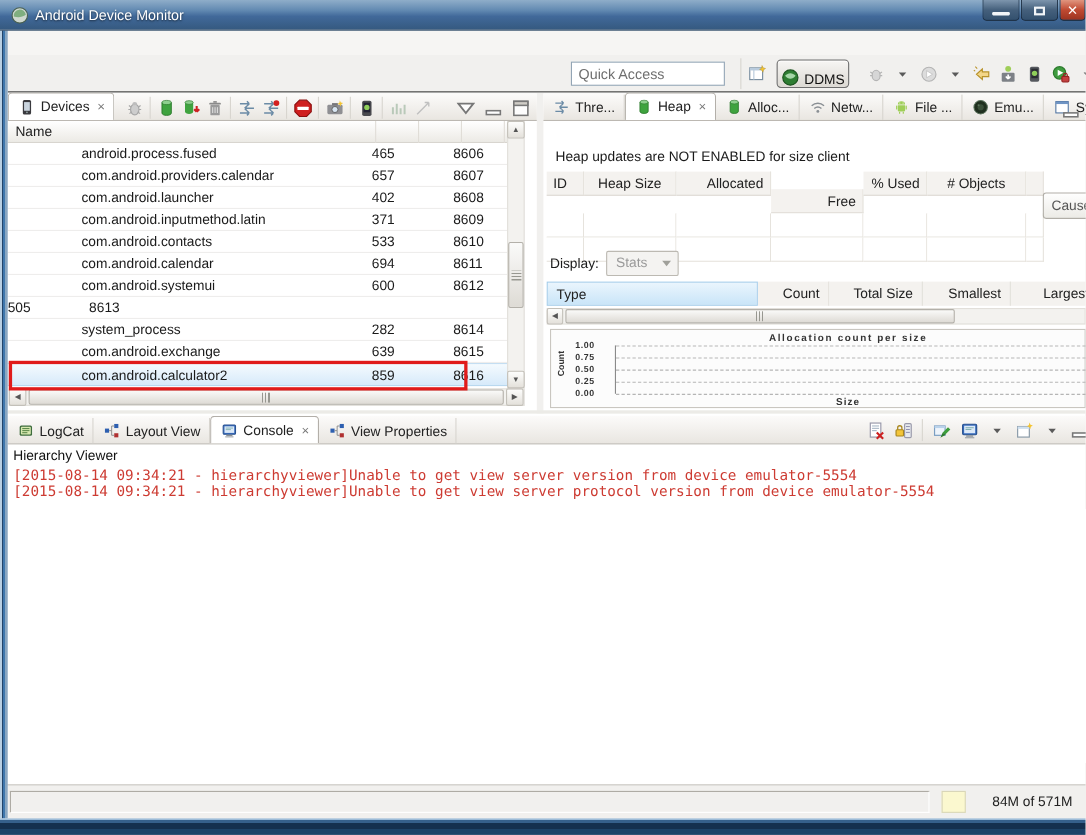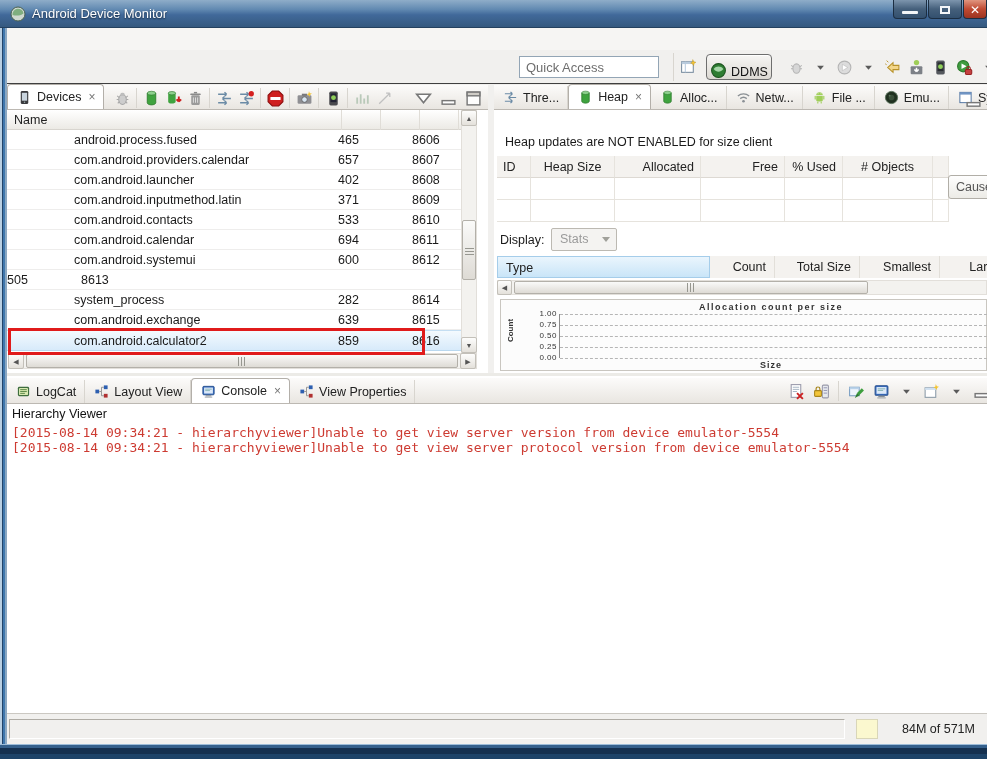--- a/index.html
+++ b/index.html
@@ -73,21 +73,21 @@
 .tth{height:22px;line-height:22px;border-right:1px solid #e2dfd9;background:#f4f2ef;padding:0 8px;overflow:hidden;white-space:nowrap;color:#222}
 .tth.sel{background:linear-gradient(#eaf5fd,#c9e5f8);border:1px solid #a5cdea;border-right:1px solid #a5cdea}
 .tth.num{text-align:right}
 
 .chartbox{position:absolute;left:6px;top:214px;width:487px;height:72px;border:1px solid #c9c6c0;background:#fcfcfc}
 .chart-title{position:absolute;left:60px;top:2px;width:420px;text-align:center;font-size:9px;font-weight:bold;letter-spacing:1.5px;color:#333}
 .chart-ylabel{position:absolute;left:-2px;top:26px;font-size:8px;font-weight:bold;color:#333;transform:rotate(-90deg)}
 .chart-xlabel{position:absolute;left:60px;top:60px;width:420px;text-align:center;font-size:9px;font-weight:bold;letter-spacing:1px;color:#333}
 .chart-plot{position:absolute;left:58px;top:14px;width:428px;height:44px;border-left:1px solid #8a8a8a}
 .gridline{position:absolute;left:0;width:100%;border-top:1px dashed #b5b5b5}
-.ytick{position:absolute;width:34px;text-align:right;font-size:8px;font-weight:normal;letter-spacing:.5px;color:#333}
+.ytick{position:absolute;width:34px;font-size:8px;font-weight:bold;letter-spacing:.5px;color:#333}
 
 .bottom-panel{left:7px;top:376px;width:980px;height:337px;background:#fff}
 .hsash{position:absolute;left:0;top:-3px;width:980px;height:3px;background:#ecebe7}
 .bot-tabbar{position:absolute;left:0;top:2px;width:980px;height:26px}
 .bot-toolbar{position:absolute;left:778px;top:3px;height:24px;display:flex;align-items:center;gap:3px}
 .console-title{position:absolute;left:5px;top:31px;color:#111}
 .console-lines{position:absolute;left:5px;top:49px;font-family:"DejaVu Sans Mono",monospace;font-size:13px;line-height:15px;white-space:pre}
 
 .statusbar{left:0;top:713px;width:987px;height:31px;background:#f1f0ee;border-top:1px solid #cbc8c2}
 .status-sunken{position:absolute;left:9px;top:5px;width:836px;height:20px;border:1px solid;border-color:#aeaba4 #ffffff #ffffff #aeaba4}
@@ -486,21 +486,21 @@
       <svg viewBox="0 0 12 12">
         <rect x="1.5" y="7.5" width="9" height="2.5" fill="#fdfdfd" stroke="#777"></rect>
       </svg>
     </span>
   <div class="heap-msg">Heap updates are NOT ENABLED for size client</div>
   <div class="htable" id="heap-table">
       <div class="htr">
         <div class="hth" style="width: 34px; text-align: left; padding: 0px 6px;">ID</div>
         <div class="hth" style="width: 84px; text-align: center; padding: 0px 6px;">Heap Size</div>
         <div class="hth" style="width: 86px; text-align: right; padding: 0px 6px;">Allocated</div>
-        <div class="hth" style="width: 84px; text-align: right; padding: 0px 6px;">Free</div>
+        <div class="hth" style="width: 84px; text-align: right; padding: 0px 6px; margin-top: 16px;">Free</div>
         <div class="hth" style="width: 58px; text-align: right; padding: 0px 6px;">% Used</div>
         <div class="hth" style="width: 90px; text-align: center; padding: 0px 6px;"># Objects</div>
         <div class="hth" style="width: 16px; text-align: left; padding: 0px 6px;"></div>
       </div>
       <div class="htr">
         <div class="htd" style="width: 34px;"></div>
         <div class="htd" style="width: 84px;"></div>
         <div class="htd" style="width: 86px;"></div>
         <div class="htd" style="width: 84px;"></div>
         <div class="htd" style="width: 58px;"></div>
@@ -514,21 +514,21 @@
         <div class="htd" style="width: 84px;"></div>
         <div class="htd" style="width: 58px;"></div>
         <div class="htd" style="width: 90px;"></div>
         <div class="htd" style="width: 16px;"></div>
       </div>
     </div>
   <div class="cause-btn">Cause</div>
   <div class="display-label">Display:</div>
   <div class="stats-combo"><span>Stats</span><span class="arr"></span></div>
   <div class="type-header" id="type-header">
-      <div class="tth sel" style="width: 213px;">Type</div>
+      <div class="tth sel" style="width: 192px;">Type</div>
       <div class="tth num" style="width: 65px;">Count</div>
       <div class="tth num" style="width: 85px;">Total Size</div>
       <div class="tth num" style="width: 80px;">Smallest</div>
       <div class="tth num" style="width: 80px;">Largest</div>
     </div>
 
   <div class="sb-track" style="left:3px;top:195px;width:490px;height:15px"></div>
   <div class="sb-btn" style="left:3px;top:195px;width:15px;height:15px">◀</div>
   <div class="sb-thumb" style="left:20px;top:196px;width:354px;height:13px">
       <div class="grip-h"></div>

